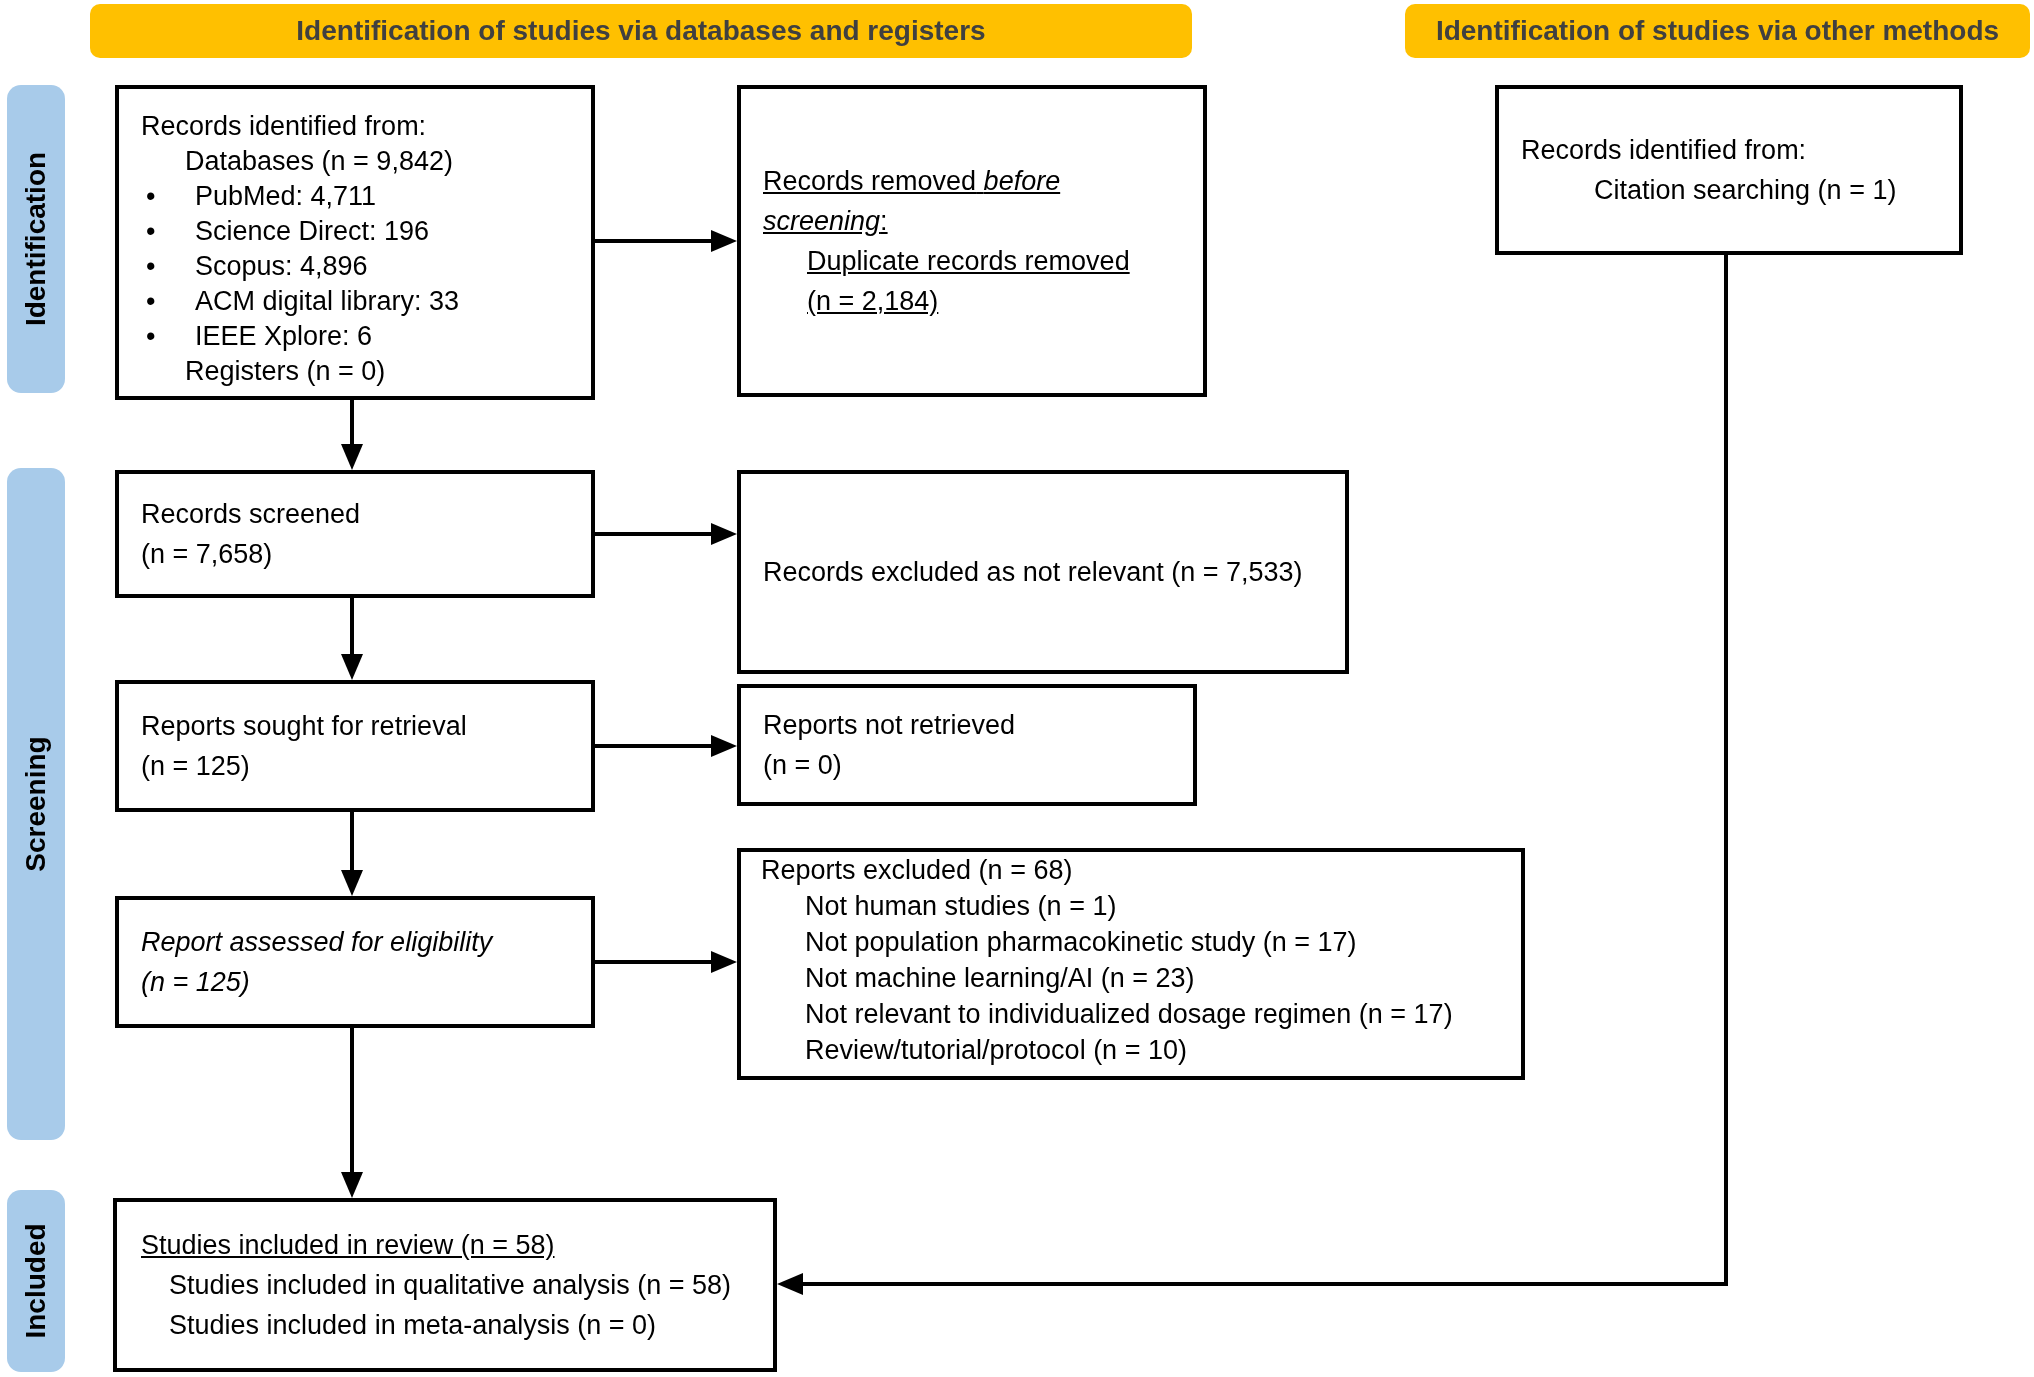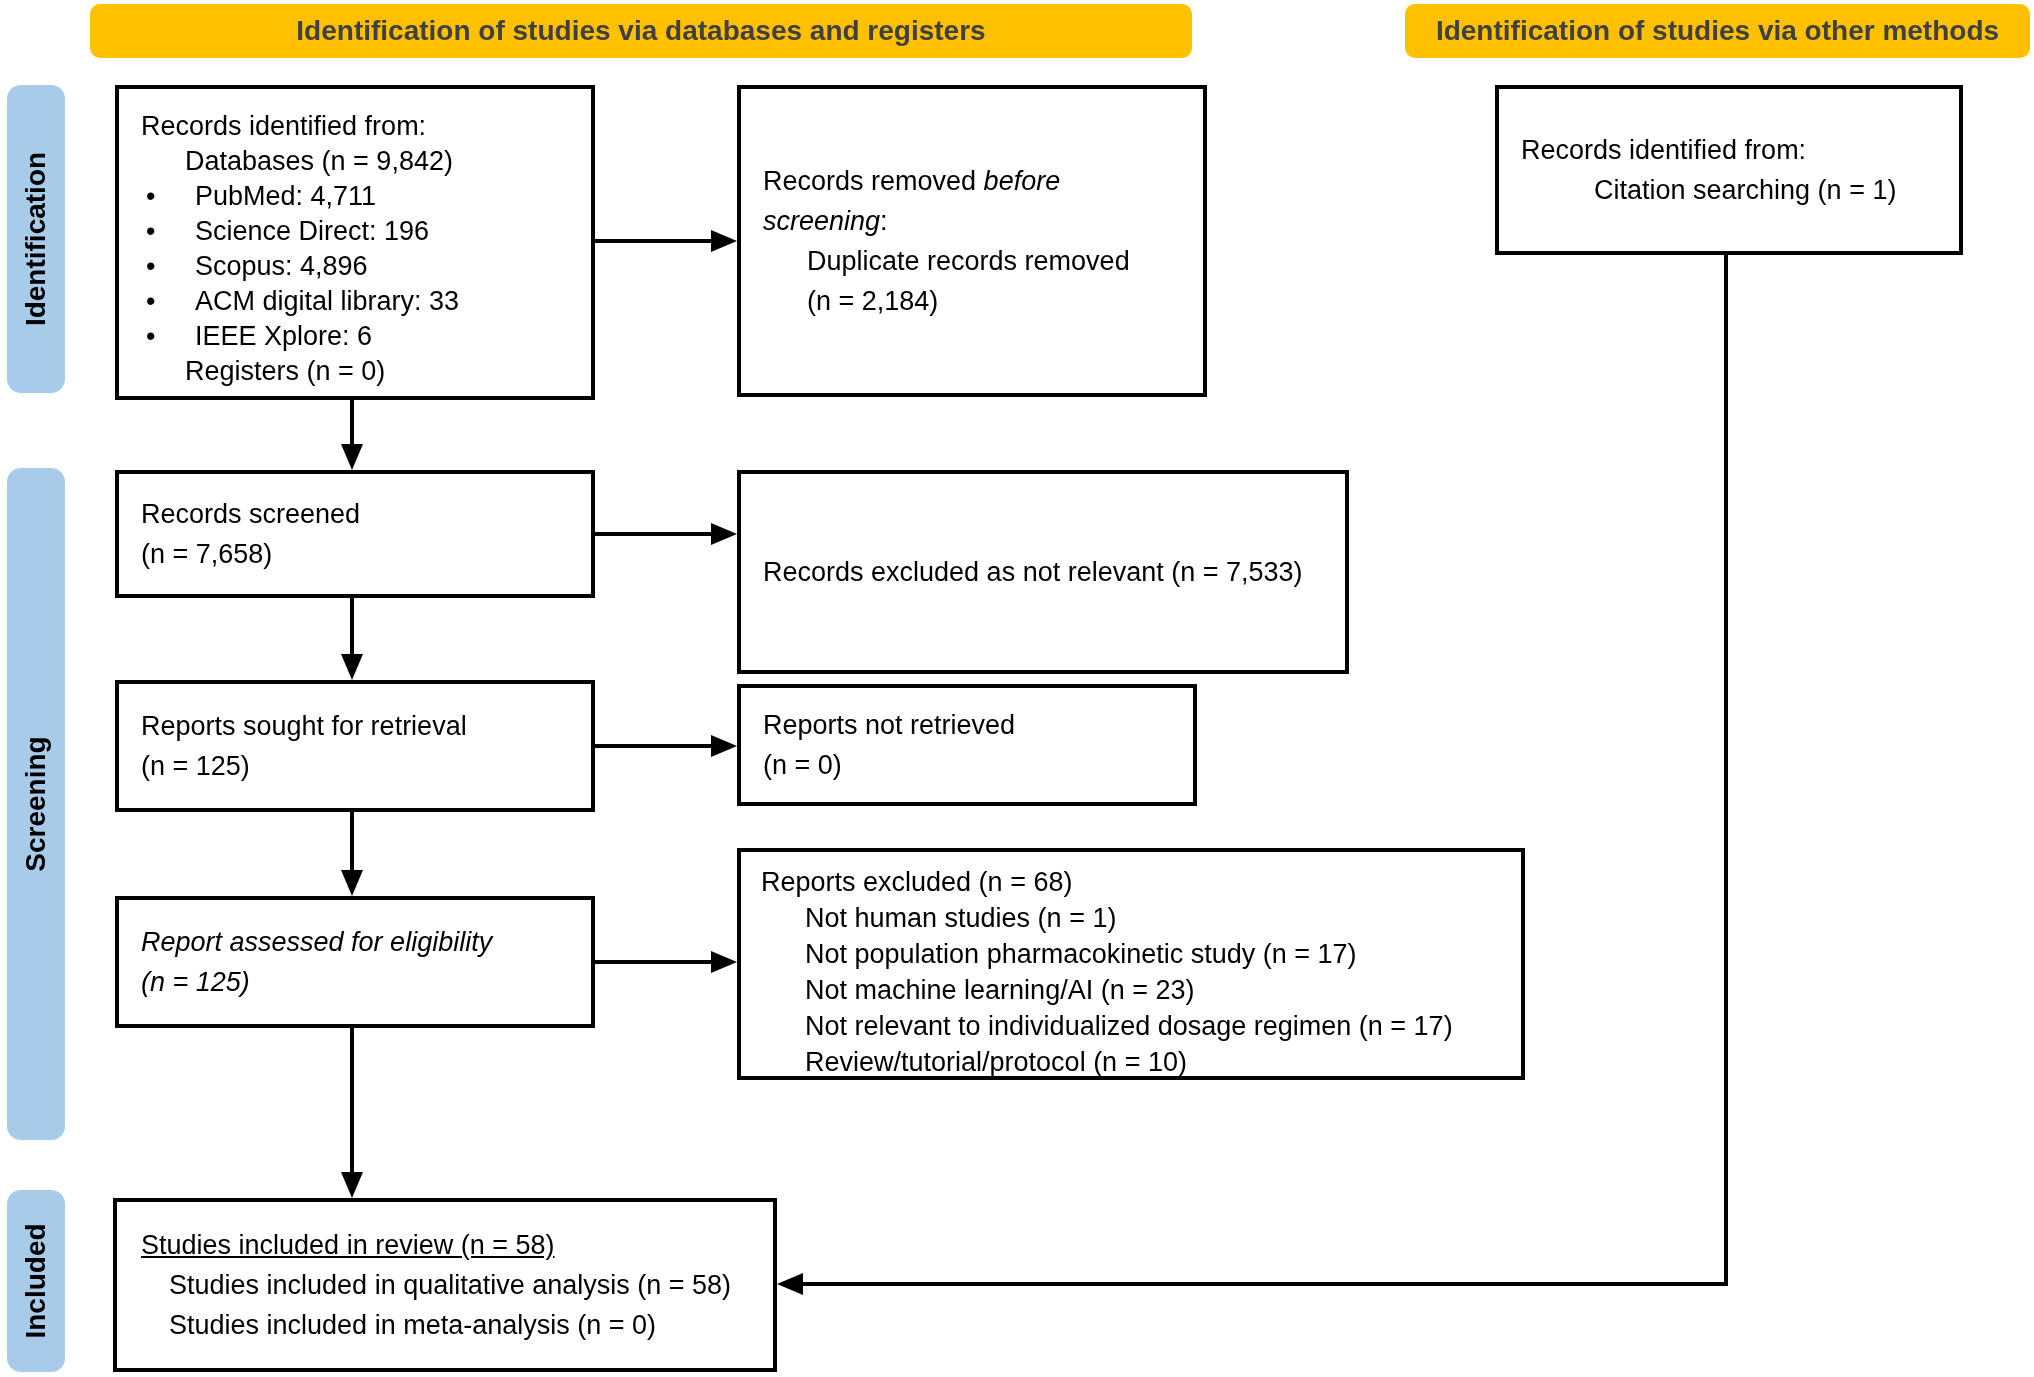--- a/index.html
+++ b/index.html
@@ -50,29 +50,29 @@
   }
   .center-v { display:flex; flex-direction:column; justify-content:center; }
   .ln       { padding-left:22px; }
   .ind      { padding-left:66px; }
   .ind2     { padding-left:52px; }
   .bullet   { position:relative; padding-left:76px; }
   .bullet::before { content:"\2022"; position:absolute; left:27px; }
   .it       { font-style:italic; }
 
   #box-a { left:115px; top:85px;  width:480px; height:315px; padding-top:20px; }
-  #box-b { left:737px; top:85px;  width:470px; height:312px; line-height:40px; }
+  #box-b { left:737px; top:85px;  width:470px; height:312px; line-height:40px;text-decoration:underline; }
   #box-c { left:1495px; top:85px; width:468px; height:170px; line-height:40px; }
   #box-c .ind { padding-left:62px;margin-left:33px; }
   #box-d { left:115px; top:470px; width:480px; height:128px; line-height:40px; }
   #box-e { left:737px; top:470px; width:612px; height:204px; line-height:40px; }
   #box-f { left:115px; top:680px; width:480px; height:132px; line-height:40px; }
   #box-g2{ left:737px; top:684px; width:460px; height:122px; line-height:40px; }
   #box-h { left:115px; top:896px; width:480px; height:132px; line-height:40px;font-style:italic; }
-  #box-g { left:737px; top:848px; width:788px; height:232px; line-height:36px; padding-top:12px; }
+  #box-g { left:737px; top:848px; width:788px; height:232px; line-height:36px; padding-top:0; }
   #box-g .ln  { padding-left:20px; }
   #box-g .ind { padding-left:64px; }
   #box-i { left:113px; top:1198px; width:664px; height:174px; line-height:40px; }
   #box-i .ln  { padding-left:24px;text-decoration:underline; }
   #box-i .ind2{ padding-left:52px; }
 
   
   svg.arrows { position:absolute; left:0; top:0; width:2034px; height:1377px; pointer-events:none; }
   svg.arrows .s  { stroke:var(--line,#000); stroke-width:4; fill:none; }
   svg.arrows .ah { fill:var(--line,#000); stroke:none; }

